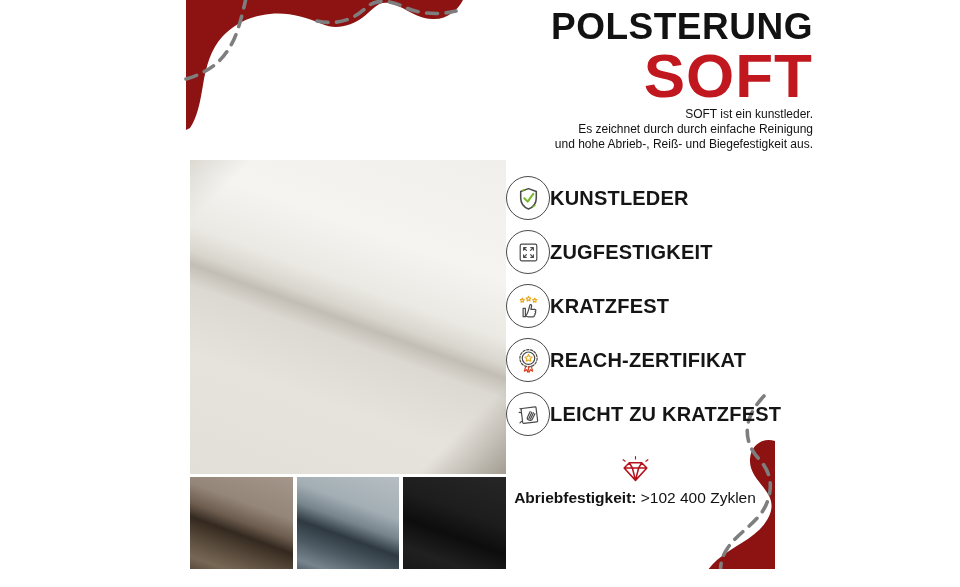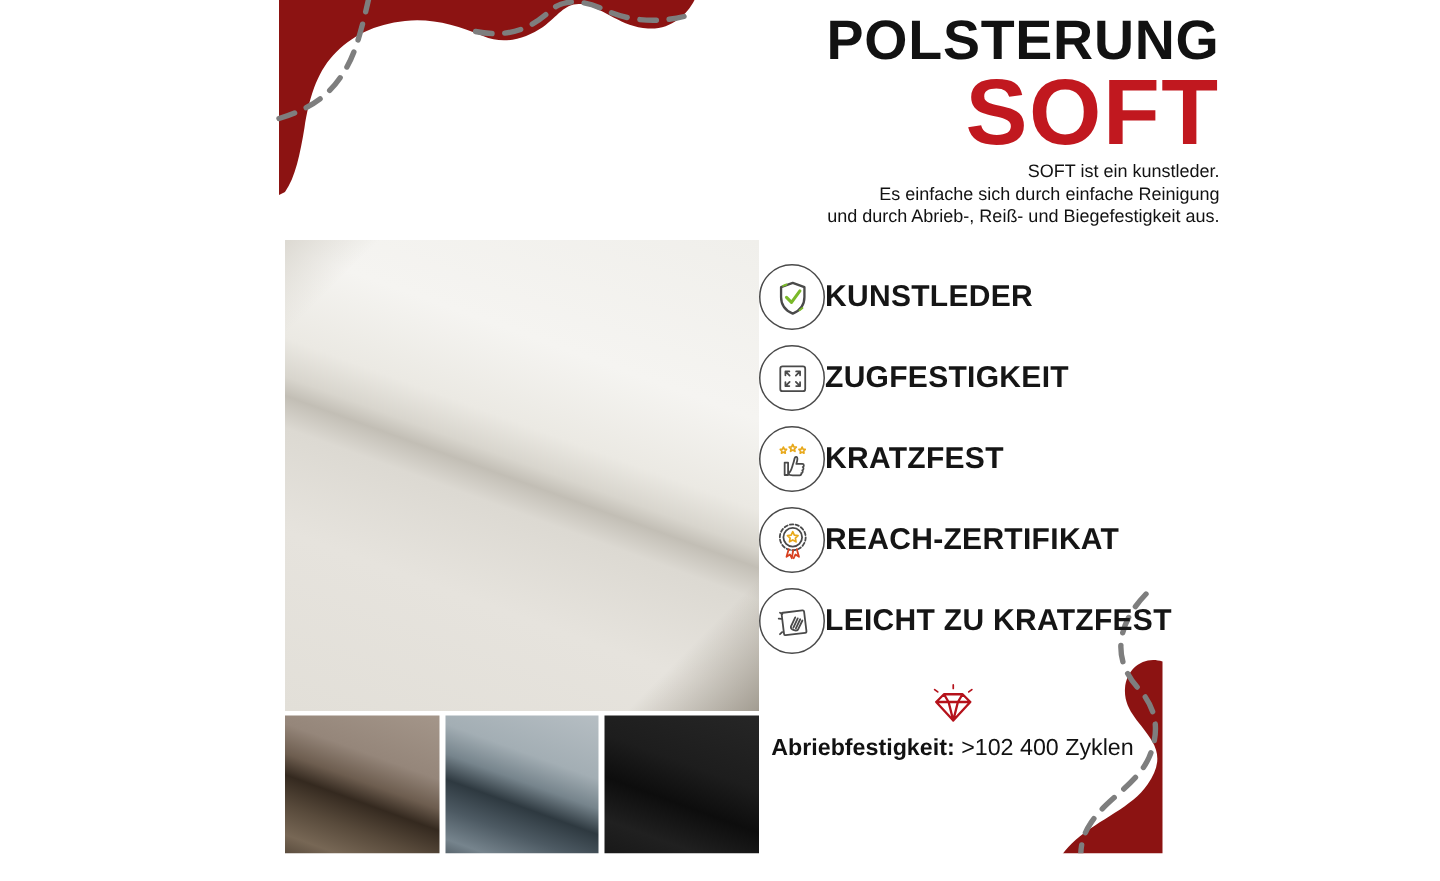--- a/index.html
+++ b/index.html
@@ -80,22 +80,22 @@
     <path class="dash" d="M317 21 C342 26 356 17 367 7 C377 -2 392 1 404 7 C417 13 436 16 456 11"></path>
     <path class="dash" d="M764 396 C741 420 744 443 759 459 C772 473 773 489 766 505
          C758 523 737 533 727 549 C719 561 721 570 720 577"></path>
   </svg>
 
   <header class="header">
     <div class="title">POLSTERUNG</div>
     <div class="product-name">SOFT</div>
     <div class="desc">
       <div>SOFT ist ein kunstleder.</div>
-      <div>Es einfache sich durch einfache Reinigung</div>
-      <div>und durch Abrieb-, Reiß- und Biegefestigkeit aus.</div>
+      <div>Es zeichnet durch durch einfache Reinigung</div>
+      <div>und hohe Abrieb-, Reiß- und Biegefestigkeit aus.</div>
     </div>
   </header>
 
   <div class="main-image"></div>
 
   <div class="swatches">
     <div class="swatch swatch-beige"></div>
     <div class="swatch swatch-gray"></div>
     <div class="swatch swatch-black"></div>
   </div>

